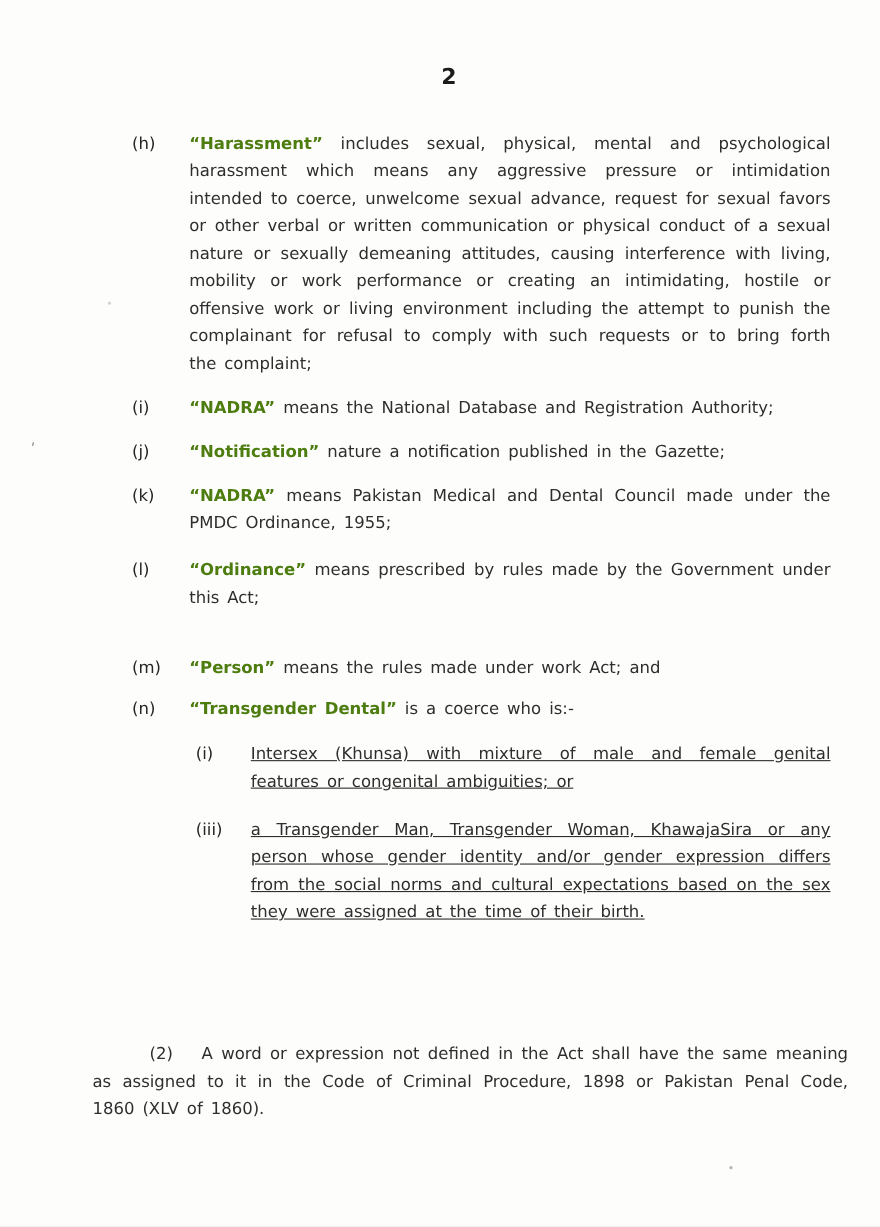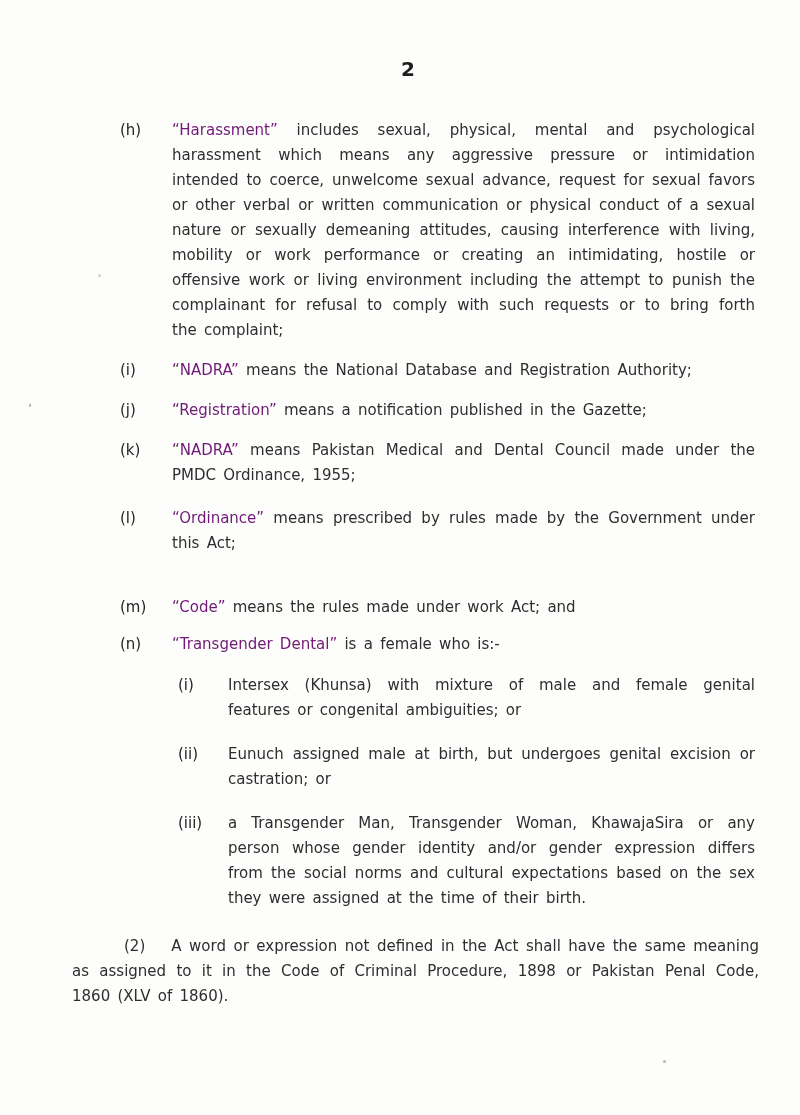--- a/index.html
+++ b/index.html
@@ -43,53 +43,54 @@
     color: #252525;
   }
   .def-body {
     flex: 1 1 auto;
     text-align: justify;
     text-align-last: left;
     word-spacing: 2.5px;
     margin: 0;
   }
   .term {
-    font-weight: 400;
-    color: #701a75;
+    font-weight: 700;
+    color: #4d7c0f;
   }
   .sub-list {
     margin-left: 58px;  
   }
   .sub-item {
     display: flex;
     align-items: flex-start;
   }
   .sub-label {
     flex: 0 0 50px;
     color: #252525;
   }
   .sub-body {
     flex: 1 1 auto;
     width: 527px;
     max-width: 527px;
     text-align: justify;
     text-align-last: left;
     word-spacing: 2.5px;
     margin: 0;
+    text-decoration: underline;
   }
   .closing {
     position: absolute;
     top: 930px;
     left: 68px;
     width: 687px;
     text-align: justify;
     text-align-last: left;
     word-spacing: 2.5px;
     text-indent: 52px;
-    margin: 4px;
+    margin: 16px;
   }
   .closing .p-label {
     padding-right: 26px;
   }
   
   .mt-15 { margin-top: 15px; }
   .mt-18 { margin-top: 18px; }
   .mt-39 { margin-top: 39px; }
   .mt-12 { margin-top: 12px; }
   .mt-16 { margin-top: 16px; }
@@ -122,54 +123,50 @@
       <p class="def-body"><span class="term">“Harassment”</span><span> includes sexual, physical, mental and psychological harassment which means any aggressive pressure or intimidation intended to coerce, unwelcome sexual advance, request for sexual favors or other verbal or written communication or physical conduct of a sexual nature or sexually demeaning attitudes, causing interference with living, mobility or work performance or creating an intimidating, hostile or offensive work or living environment including the attempt to punish the complainant for refusal to comply with such requests or to bring forth the complaint;</span></p>
     </div>
 
     <div class="def-item mt-15">
       <span class="def-label">(i)</span>
       <p class="def-body"><span class="term">“NADRA”</span><span> means the National Database and Registration Authority;</span></p>
     </div>
 
     <div class="def-item mt-15">
       <span class="def-label">(j)</span>
-      <p class="def-body"><span class="term">“Registration”</span><span> means a notification published in the Gazette;</span></p>
+      <p class="def-body"><span class="term">“Notification”</span><span> nature a notification published in the Gazette;</span></p>
     </div>
 
     <div class="def-item mt-15">
       <span class="def-label">(k)</span>
       <p class="def-body"><span class="term">“NADRA”</span><span> means Pakistan Medical and Dental Council made under the PMDC Ordinance, 1955;</span></p>
     </div>
 
     <div class="def-item mt-18">
       <span class="def-label">(l)</span>
       <p class="def-body"><span class="term">“Ordinance”</span><span> means prescribed by rules made by the Government under this Act;</span></p>
     </div>
 
     <div class="def-item mt-39">
       <span class="def-label">(m)</span>
-      <p class="def-body"><span class="term">“Code”</span><span> means the rules made under work Act; and</span></p>
+      <p class="def-body"><span class="term">“Person”</span><span> means the rules made under work Act; and</span></p>
     </div>
 
     <div class="def-item mt-12">
       <span class="def-label">(n)</span>
-      <p class="def-body"><span class="term">“Transgender Dental”</span><span> is a female who is:-</span></p>
+      <p class="def-body"><span class="term">“Transgender Dental”</span><span> is a coerce who is:-</span></p>
     </div>
 
     <div class="sub-list">
 
       <div class="sub-item mt-16">
         <span class="sub-label">(i)</span>
         <p class="sub-body">Intersex (Khunsa) with mixture of male and female genital features or congenital ambiguities; or</p>
       </div>
 
-      <div class="sub-item mt-19">
-        <span class="sub-label">(ii)</span>
-        <p class="sub-body">Eunuch assigned male at birth, but undergoes genital excision or castration; or</p>
-      </div>
 
       <div class="sub-item mt-19">
         <span class="sub-label">(iii)</span>
         <p class="sub-body">a Transgender Man, Transgender Woman, KhawajaSira or any person whose gender identity and/or gender expression differs from the social norms and cultural expectations based on the sex they were assigned at the time of their birth.</p>
       </div>
 
     </div>
 
   </div>
 

